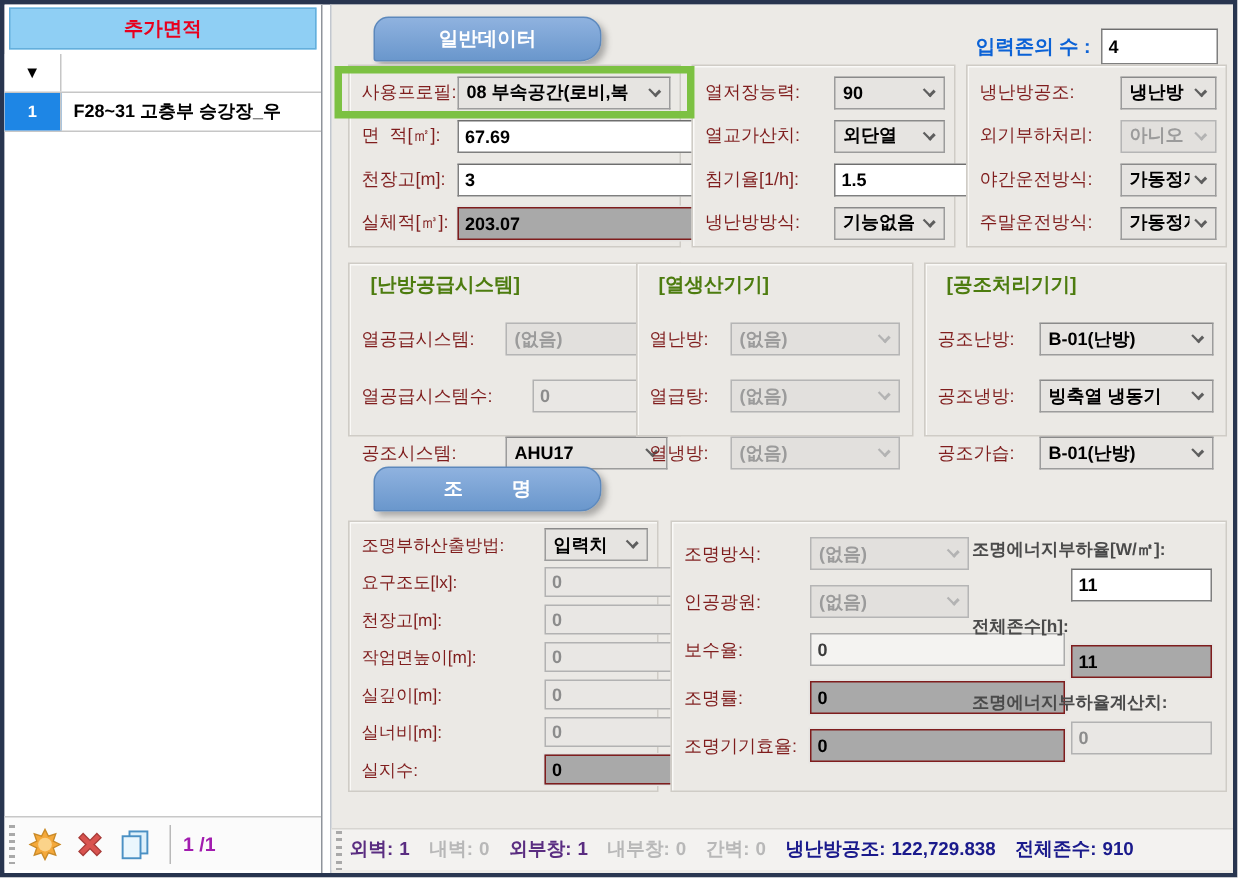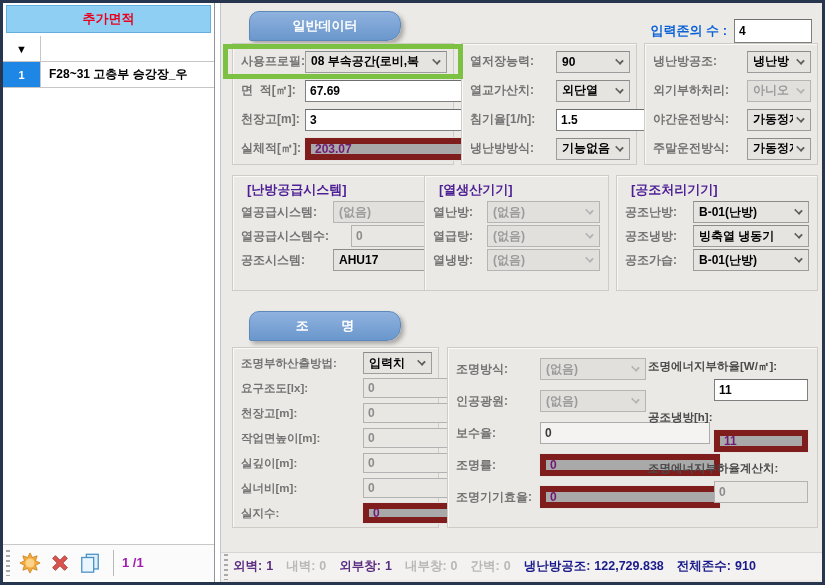--- a/index.html
+++ b/index.html
@@ -24,47 +24,47 @@
   #right-panel { position:absolute; left:217px; top:0; width:602px; height:579px; background:#ECEAE6; border-left:1px solid #C2C7CF; }
   .tab { position:absolute; width:152px; height:30px; background:linear-gradient(#8FB2DF,#6A97CC); border:1px solid #5C88BC; border-radius:10px 12px 14px 2px; box-shadow:3px 3px 4px rgba(90,90,90,.45); display:flex; align-items:center; justify-content:center; color:#fff; font-weight:bold; font-size:13px; white-space:pre; cursor:pointer; }
   #tab-general { left:28px; top:8px; }
   #tab-lighting { left:28px; top:308px; }
 
   #zone-count { position:absolute; right:10px; top:16px; display:flex; align-items:center; }
   #zone-count .zlbl { color:#0B62D6; font-weight:bold; font-size:13px; margin-right:7px; white-space:pre; }
   #zone-count input { width:78px; height:24px; }
 
   .grp { position:absolute; background:#EBE9E5; border:1px solid #CFCCC6; box-shadow:inset 1px 1px 0 #FAF9F7; }
-  .g-title { font-size:13px; font-weight:bold; color:#4c1d95; padding:5px 0 0 14px; white-space:pre; }
+  .g-title { font-size:13px; font-weight:bold; color:#4d7c0f; padding:5px 0 0 14px; white-space:pre; }
   .frow { display:flex; align-items:center; margin:6px 6px 0 8px; height:23px; }
-  .lbl { font-size:12px; font-weight:bold; color:#737373; white-space:pre; flex:none; }
+  .lbl { font-size:12px; font-weight:normal; color:#7f1d1d; white-space:pre; flex:none; }
   .dd { height:22px; background:#E6E4E1; border:1px solid #9C9C9C; border-top-color:#8A8A8A; display:flex; align-items:center; padding:0 5px; font-size:12px; font-weight:bold; color:#000; white-space:nowrap; overflow:hidden; cursor:pointer; }
   .dd .dd-t { flex:1; overflow:hidden; }
   .chev { flex:none; width:7px; height:7px; border-right:2px solid #5E5E5E; border-bottom:2px solid #5E5E5E; transform:rotate(45deg) scale(1,.75); margin:-3px 1px 0 4px; }
   .dd.dis { color:#9B9B9B; background:#E2E0DD; border-color:#B5B5B5; cursor:default; }
   .dd.dis .chev { border-color:#B3B3B3; }
   input { font-family:"Liberation Sans",sans-serif; font-size:12px; font-weight:bold; color:#000; height:22px; border:1px solid #7F7F7F; border-top-color:#6E6E6E; background:#fff; padding:0 4px; }
   input.lite { background:#E9E7E4; border-color:#B2B2B2; color:#8C8C8C; }
   input.near-white { background:#F4F3F1; border-color:#ABABAB; color:#3C3C3C; }
-  input.dark { background:#A9A9A9; border:6px solid #7f1d1d; box-shadow:0 0 0 1px #E5E4E2; color:#701a75; }
+  input.dark { background:#A9A9A9; border:1px solid #7f1d1d; box-shadow:0 0 0 1px #E5E4E2; color:#000000; }
 
   
   #g1 { left:11px; top:40px; width:222px; height:122px; }
   #g2 { left:240px; top:40px; width:176px; height:122px; }
   #g3 { left:423px; top:40px; width:174px; height:122px; }
   #g1 .lbl { width:64px; } #g1 .ctl { flex:1; }
   #g2 .lbl { width:86px; } #g2 .ctl { flex:1; }
   #g3 .lbl { width:94px; } #g3 .ctl { flex:1; }
   #green-box { position:absolute; left:2px; top:41px; width:240px; height:35px; border:5px solid #7CC142; z-index:6; }
 
   
   #s1 { left:11px; top:172px; width:222px; height:116px; }
   #s2 { left:203px; top:172px; width:185px; height:116px; background:#EBE9E5; }
   #s3 { left:395px; top:172px; width:202px; height:116px; }
-  .srow { display:flex; align-items:center; margin:2px 8px 0 8px; height:22px; }
+  .srow { display:flex; align-items:center; margin:16px 8px 0 8px; height:22px;justify-content:space-between; }
   #s1 .lbl { width:92px; } #s1 .ctl { width:108px; }
   #s1 .srow.wide .lbl { width:110px; } #s1 .srow.wide .ctl { width:90px; }
   #s2 .lbl { width:54px; } #s2 .ctl { flex:1; }
   #s3 .lbl { width:68px; } #s3 .ctl { flex:1; }
 
   
   #ll { left:11px; top:344px; width:207px; height:181px; }
   #lr { left:226px; top:344px; width:371px; height:181px; }
   #ll .frow { margin:5px 6px 0 8px; height:20px; }
   #ll .lbl { width:122px; font-size:11.5px; } #ll .ctl { flex:1; height:20px; }
@@ -348,21 +348,21 @@
           <input class="ctl dark" value="0" style="">
         </div>
         <div class="frow">
           <span class="lbl">조명기기효율:</span>
           <input class="ctl dark" value="0" style="">
         </div>
       </div>
       <div id="lr-right">
         <div class="rlbl">조명에너지부하율[W/㎡]:</div>
         <input value="11" style="">
-        <div class="rlbl">공조냉방[h]:</div>
+        <div class="rlbl">전체존수[h]:</div>
         <input class="dark" value="11" style="">
         <div class="rlbl">조명에너지부하율계산치:</div>
         <input class="lite" value="0" style="">
       </div>
     </div>
 
     <div id="status-bar">
       <div class="grip"></div>
       <span class="sb-item sb-purple"><span>외벽:</span><span class="v">1</span></span>
       <span class="sb-item sb-dim"><span>내벽:</span><span class="v">0</span></span>

